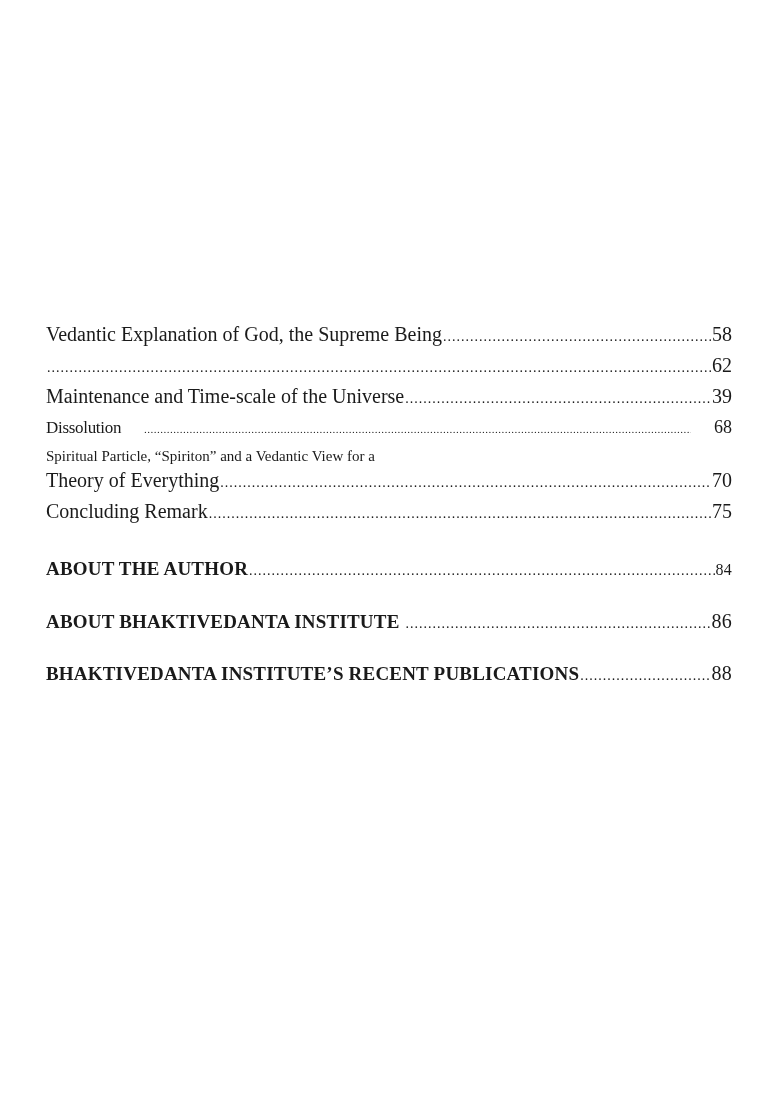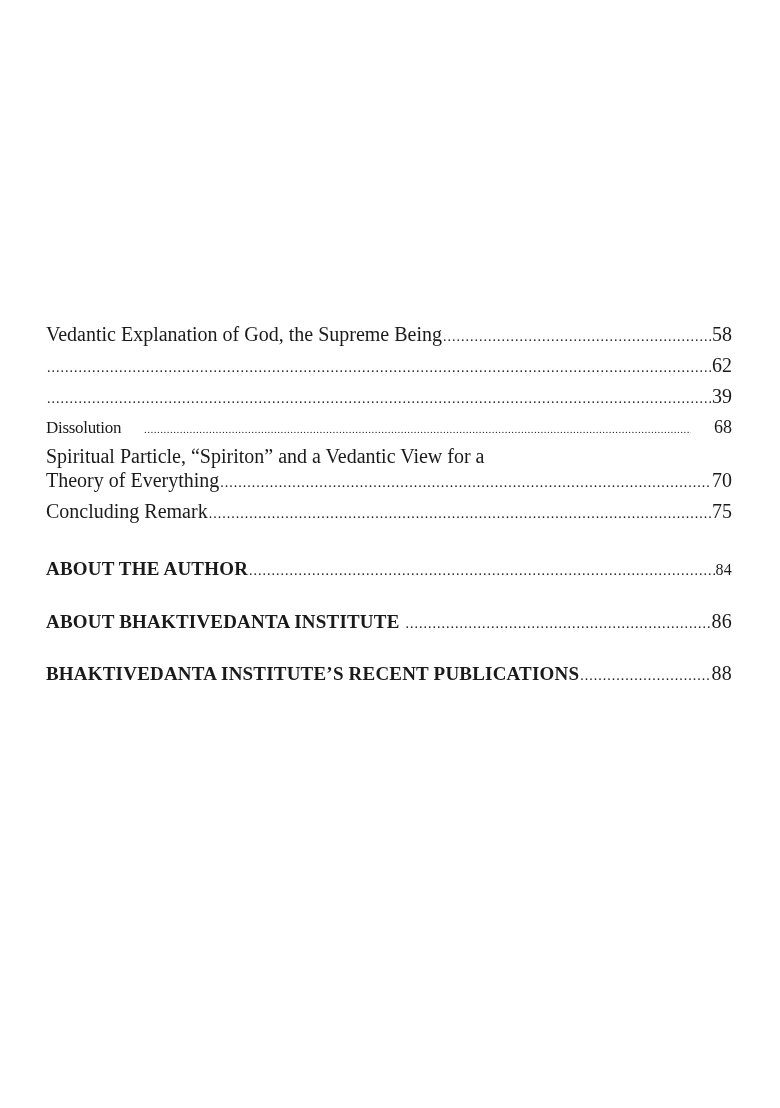--- a/index.html
+++ b/index.html
@@ -44,21 +44,21 @@
     }
     .entry .leader::before {
       content: "......................................................................................................................................................................................................................................................................................................";
     }
     .entry .page {
       flex: 0 0 auto;
       white-space: nowrap;
     }
     .entry.small .title { font-size: 17px; letter-spacing: -0.3px; }
     .multiline-first {
-      font-size: 20px;
+      font-size: 15px;
       line-height: 24px;
       height: 24px;
       white-space: nowrap;
     }
     .section {
       font-weight: bold;
       font-size: 19px;
       letter-spacing: 0.2px;
     }
     .gap-section { height: 28px; }
@@ -73,20 +73,21 @@
     <span class="leader"></span>
     <span class="page">58</span>
   </div>
 
   <div class="entry" style="margin-bottom:7px;">
     <span class="leader"></span>
     <span class="page">62</span>
   </div>
 
   <div class="entry" style="margin-bottom:7px;">
+    <span class="title">Maintenance and Time-scale of the Universe</span>
     <span class="leader"></span>
     <span class="page">39</span>
   </div>
 
   <div class="entry small" style="margin-bottom:5px;gap:22px;">
     <span class="title">Dissolution</span>
     <span class="leader" style="font-size:11px;letter-spacing:0.5px;"></span>
     <span class="page" style="font-size:18px;">68</span>
   </div>
 

